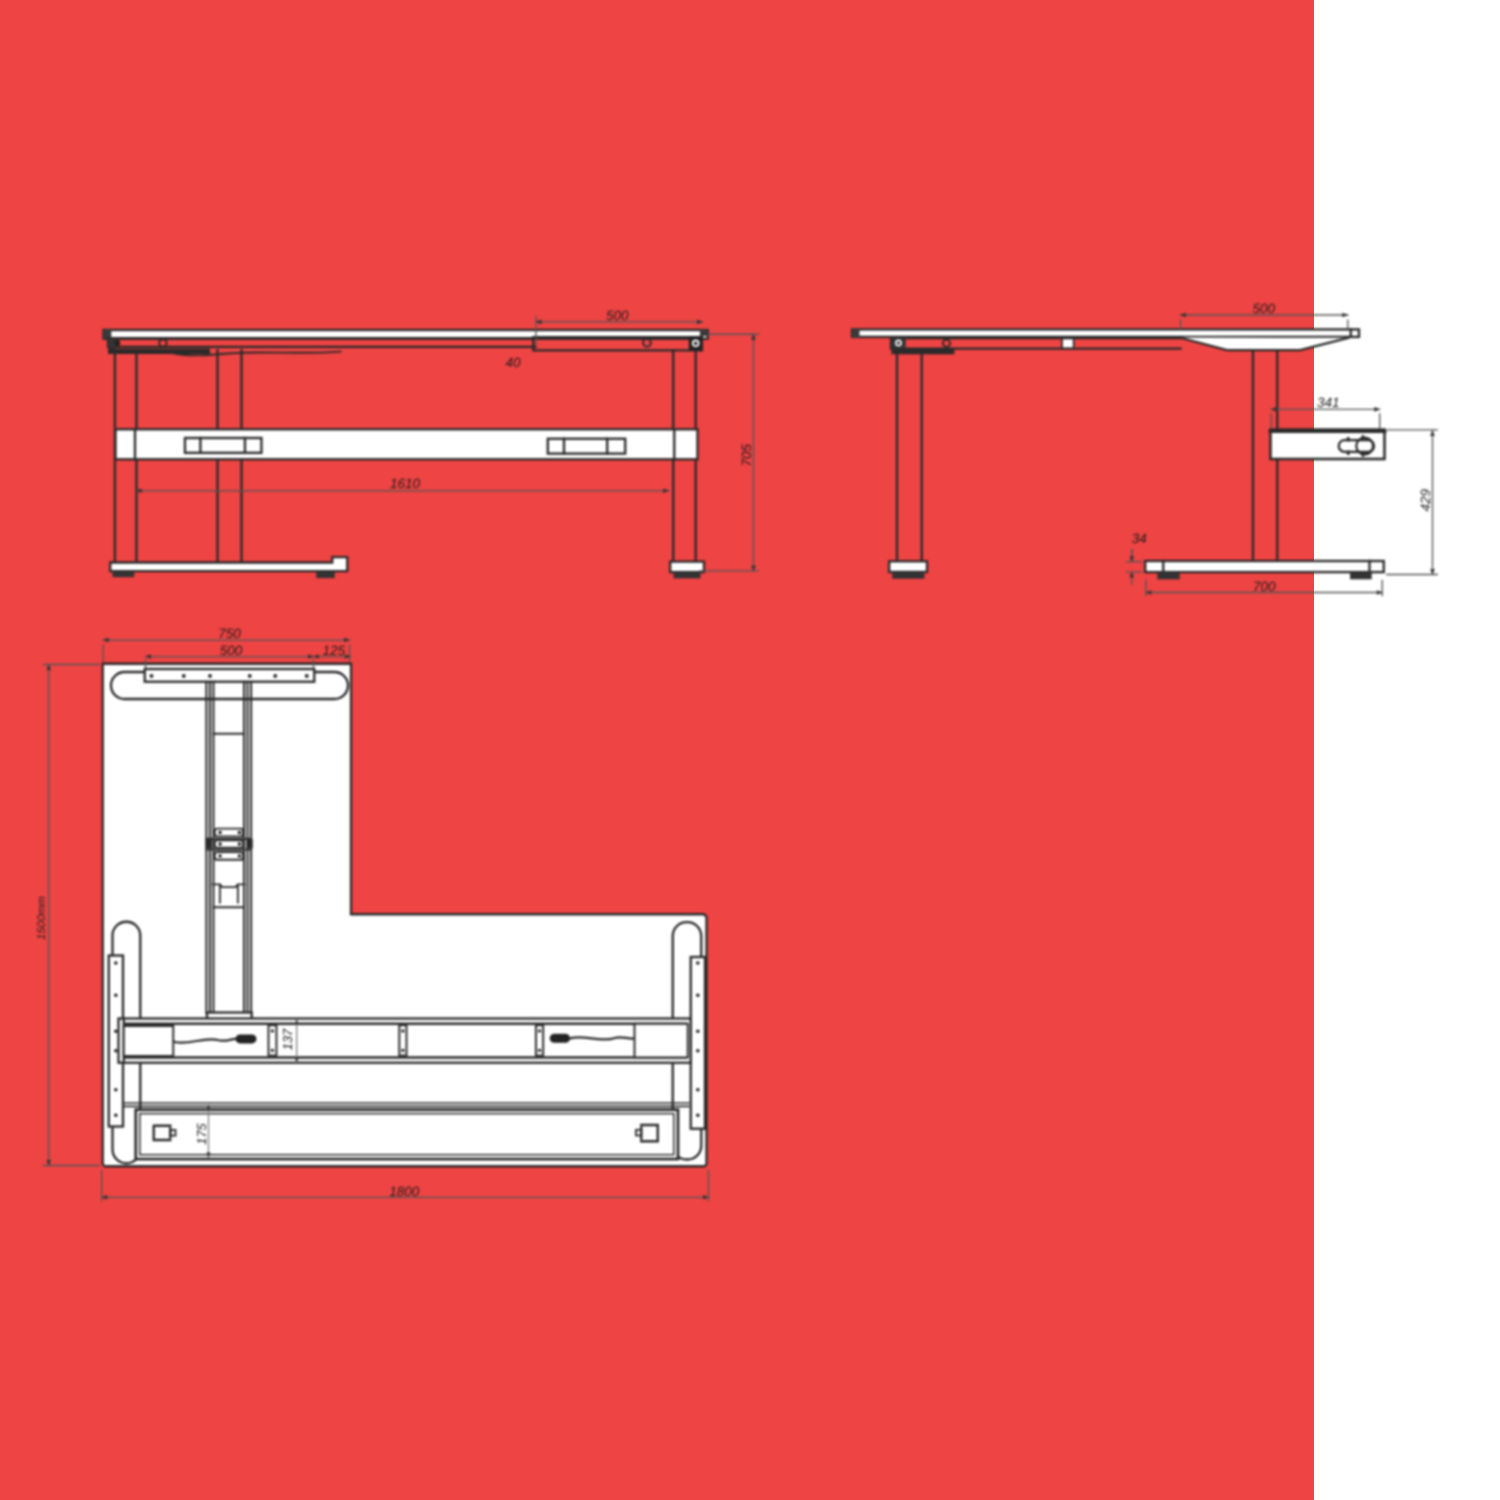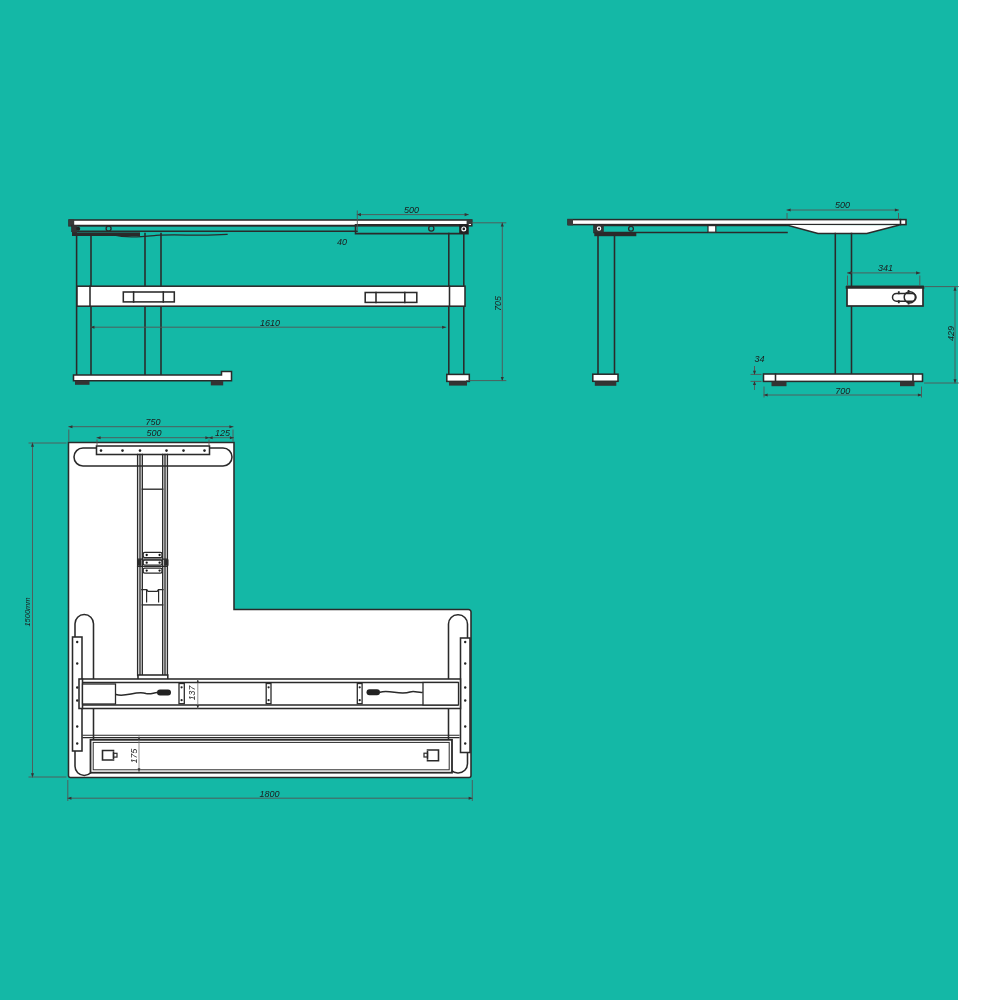--- a/index.html
+++ b/index.html
@@ -1,16 +1,16 @@
 <!DOCTYPE html>
 <html><head>
 <meta charset="utf-8">
 <style>
   html,body{margin:0;padding:0;background:#ffffff;}
-  .page{width:958px;height:1000px;position:relative;background:#14b8a6;}
+  .page{width:876px;height:1000px;position:relative;background:#ef4444;}
   svg{position:absolute;top:0;left:0;filter:blur(0.62px);}
   text{font-family:"Liberation Sans",sans-serif;font-style:italic;fill:#1c1c1c;}
 </style>
 </head>
 <body>
 <div class="page">
 <svg width="1000" height="1000" viewBox="0 0 1000 1000">
 <defs>
 <marker id="ar" viewBox="0 0 10 10" refX="9" refY="5" markerWidth="9" markerHeight="4.5" orient="auto-start-reverse">
 <path d="M0,1.2 L10,5 L0,8.8 z" fill="#333"></path>

